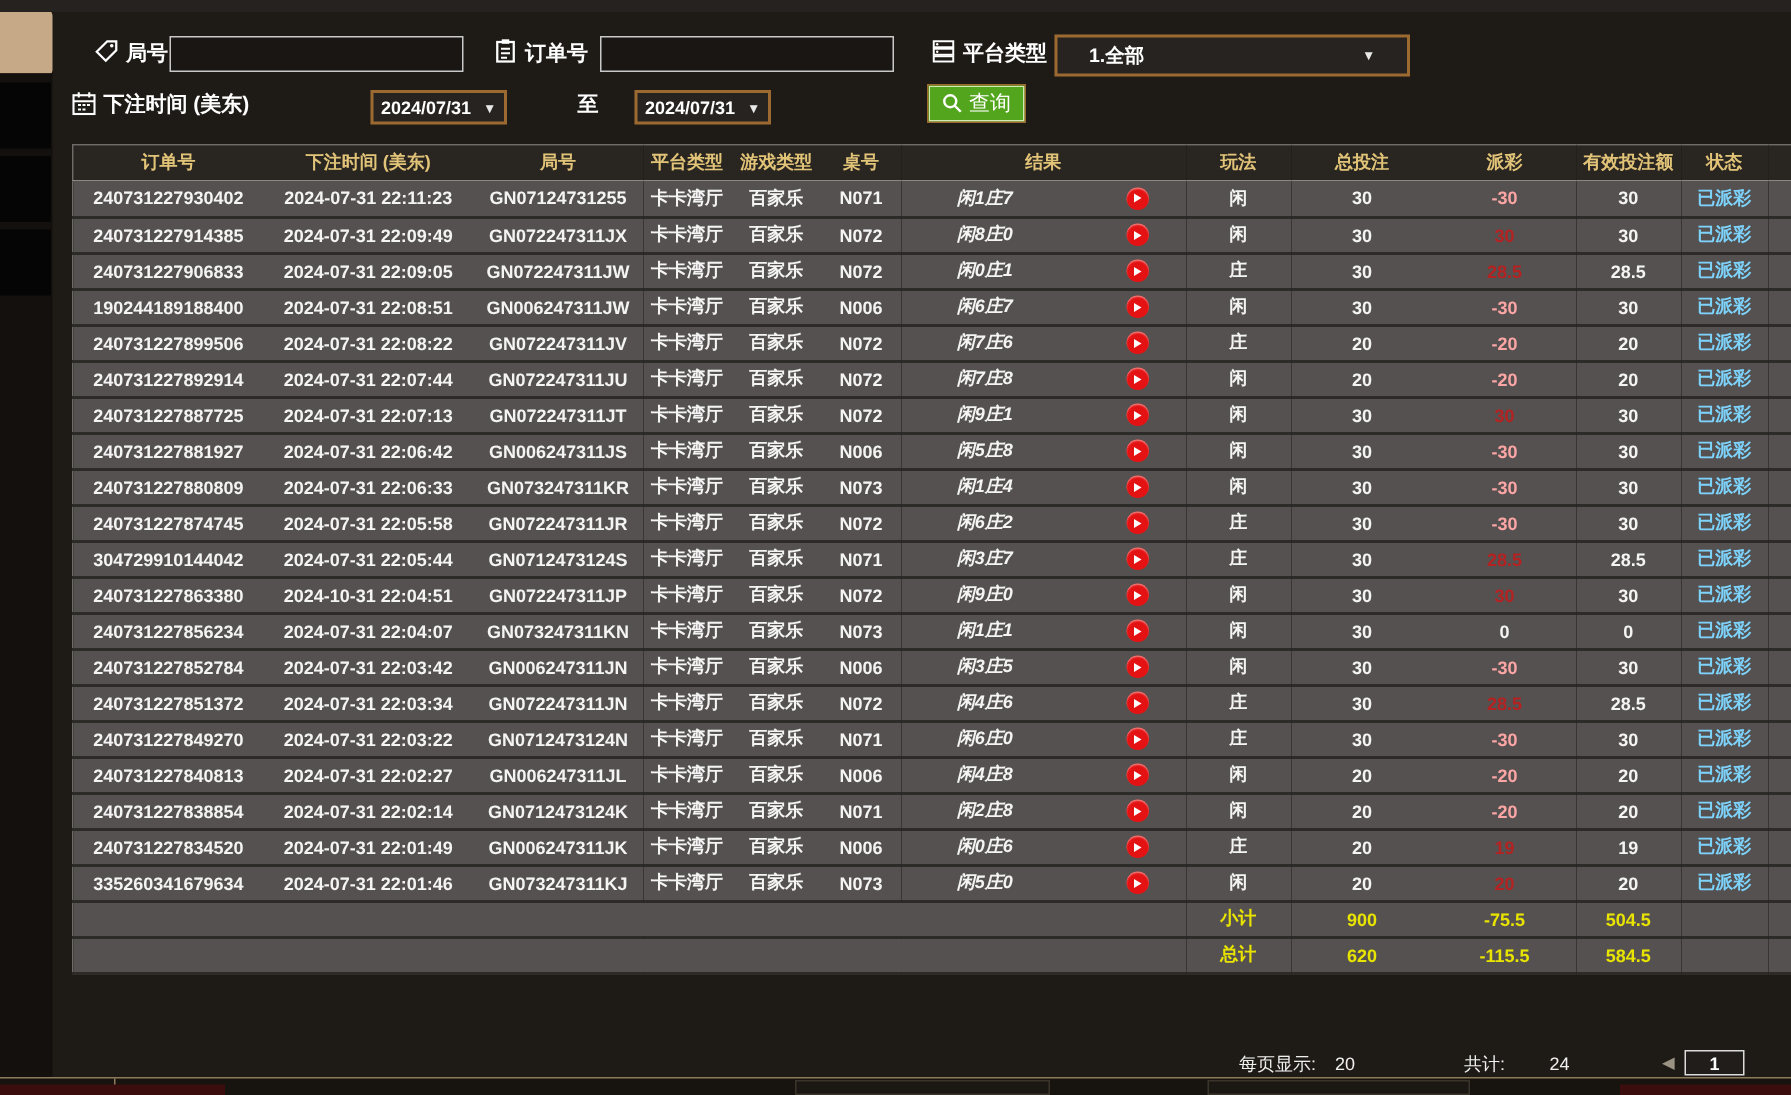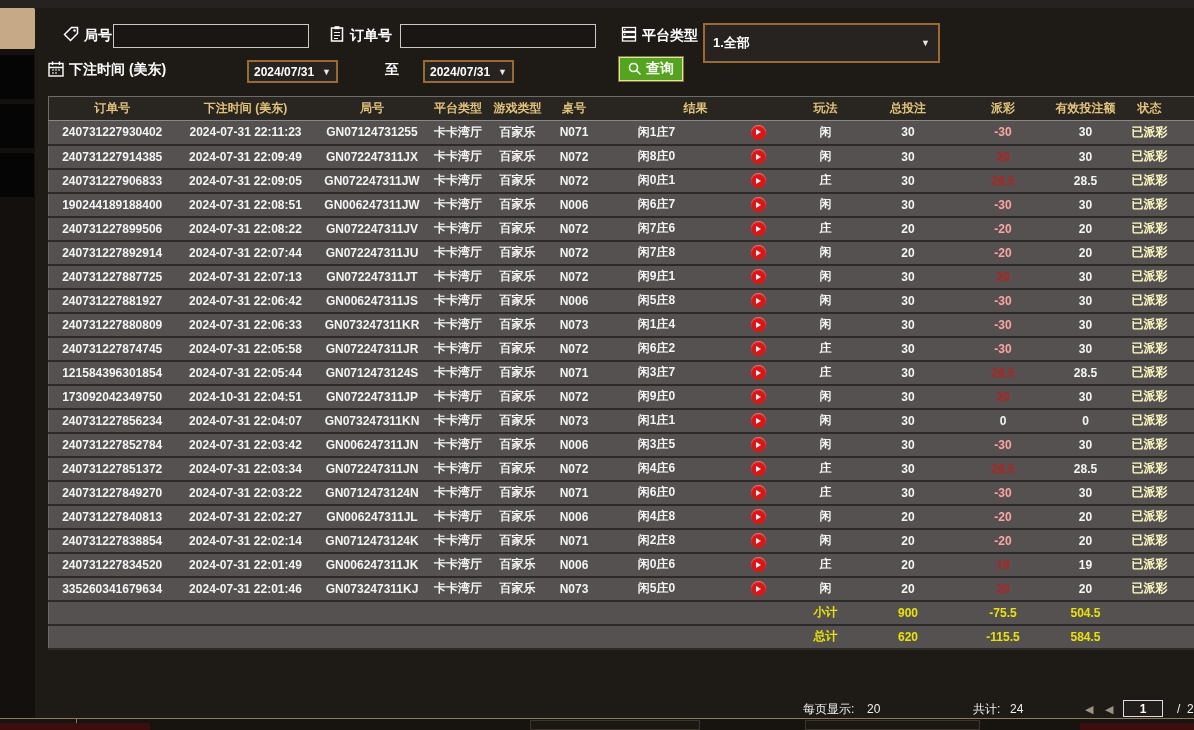--- a/index.html
+++ b/index.html
@@ -16,53 +16,53 @@
   .side-tab-dark { position:absolute; left:0; width:34px; height:44px; background:#050505; }
 
   
   .panel { position:absolute; left:35px; top:8px; width:1159px; height:710px; background:#1e1a16; }
 
   
   .f-label { position:absolute; color:#fff; font-size:14px; font-weight:bold; white-space:nowrap; }
   .f-icon { position:absolute; width:18px; height:18px; }
   .txt-input { position:absolute; height:24px; background:#191613; border:1px solid #c9c9c9;
     color:#fff; font-size:13px; padding:0 6px; outline:none; }
-  .sel { position:absolute; height:40px; background:#272320; border:2px solid #9c6a30;
+  .sel { position:absolute; height:28px; background:#272320; border:2px solid #9c6a30;
     color:#fff; font-size:13px; font-weight:bold; display:flex; align-items:center;
-    padding:0 8px; cursor:pointer; }
+    padding:0 21px; cursor:pointer; }
   .sel .arrow { margin-left:auto; font-size:9px; color:#e8e8e8; }
   .btn-query { position:absolute; height:26px; background:#53a51d; border:1px solid #9c6a30;
-    box-shadow:inset 0 0 0 1px #cfe9b2; color:#fff; font-size:14px; font-weight:bold;
+    box-shadow:inset 0 0 0 1px #cfe9b2; color:#fff; font-size:14px; font-weight:normal;
     display:flex; align-items:center; gap:4px; padding:0 9px; cursor:pointer; }
 
   
   .table-wrap { position:absolute; left:13px; top:88px; width:1260px; overflow:hidden; }
   table { border-collapse:collapse; table-layout:fixed; width:1250px;
     border:1px solid #6e6c69; }
   th { height:24px; background:#292521; color:#e2c478; font-size:12px; font-weight:bold;
     border-bottom:1px solid #8b8884; white-space:nowrap; overflow:hidden; }
   td { height:24px; background:#555150; color:#f4f4f4; font-size:12px; font-weight:bold;
     text-align:center; border-bottom:2px solid #2d2b28; white-space:nowrap; overflow:hidden; }
-  .result-td { text-align:left; }
+  .result-td { text-align:left;font-style:italic; }
   .result-td .res-text { display:inline-block; width:112px; text-align:center; vertical-align:middle; }
   .play-icon { display:inline-flex; width:15px; height:15px; border-radius:50%; background:#e41212;
     align-items:center; justify-content:center; vertical-align:middle; margin-left:38px; cursor:pointer;
     box-shadow:inset 0 1px 1px rgba(255,255,255,.45); }
   .play-icon::before { content:""; border-left:5px solid #fff; border-top:3px solid transparent;
     border-bottom:3px solid transparent; margin-left:1px; }
   .pay-neg { color:#fca5a5; }
   .pay-pos { color:#b42222; }
   .pay-zero { color:#f4f4f4; }
-  .status-ok { color:#fef9c3; }
+  .status-ok { color:#7dd3fc; }
   .sum-row td { color:#e8e400; }
 
   
   .list-footer { position:absolute; top:690px; left:0; width:1159px; height:22px;
     color:#f0f0f0; font-size:12px; }
-  .list-footer span { position:absolute; line-height:22px; white-space:nowrap; }
+  .list-footer span { position:absolute; line-height:22px; white-space:nowrap;margin-left:23px; }
   .pg-arrow { color:#9a9283; font-size:11px; cursor:pointer; }
   .page-input { position:absolute; top:2px; width:40px; height:17px; background:#211d1a;
     border:1px solid #dcdcdc; color:#fff; font-size:12px; font-weight:bold; text-align:center; outline:none; }
 
   
   .bottom-strip { position:absolute; left:0; top:718px; width:1194px; height:12px;
     background:#17130f; border-top:1px solid #8d7b5c; }
   .bs-box { position:absolute; top:1px; height:10px; border:1px solid #3b342a; background:#1b1713; }
   .bs-red { position:absolute; top:4px; height:8px; background:#3c0d0d; }
   .bs-gold-line { position:absolute; top:0; width:1px; height:12px; background:#8d7b5c; }
@@ -340,39 +340,39 @@
     </td>
     <td>庄</td>
     <td>30</td>
     <td class="pay-neg">-30</td>
     <td>30</td>
     <td class="status-ok">已派彩</td>
     <td></td>
   </tr>
 
   <tr>
-    <td>121584396301854</td>
+    <td>304729910144042</td>
     <td>2024-07-31 22:05:44</td>
     <td>GN0712473124S</td>
     <td>卡卡湾厅</td>
     <td>百家乐</td>
     <td>N071</td>
     <td class="result-td">
       <span class="res-text">闲3庄7</span><span class="play-icon"></span>
     </td>
     <td>庄</td>
     <td>30</td>
     <td class="pay-pos">28.5</td>
     <td>28.5</td>
     <td class="status-ok">已派彩</td>
     <td></td>
   </tr>
 
   <tr>
-    <td>173092042349750</td>
+    <td>240731227863380</td>
     <td>2024-10-31 22:04:51</td>
     <td>GN072247311JP</td>
     <td>卡卡湾厅</td>
     <td>百家乐</td>
     <td>N072</td>
     <td class="result-td">
       <span class="res-text">闲9庄0</span><span class="play-icon"></span>
     </td>
     <td>闲</td>
     <td>30</td>
@@ -545,21 +545,21 @@
             <td></td>
               <td></td>
           </tr>
         </tfoot>
       </table>
     </div>
 
     <div class="list-footer">
       <span style="left:768px;">每页显示:</span>
       <span style="left:832px;">20</span>
-      <span style="left:938px;">共计:</span>
+      <span style="left:918px;">共计:</span>
       <span style="left:975px;">24</span>
       <span class="pg-arrow" style="left:1050px;">◀</span>
       <span class="pg-arrow" style="left:1070px;">◀</span>
       <input class="page-input" style="left: 1088px;" value="1">
       <span style="left:1142px;">/</span>
       <span style="left:1152px;">2</span>
     </div>
   </div>
 
   <div class="bottom-strip">

